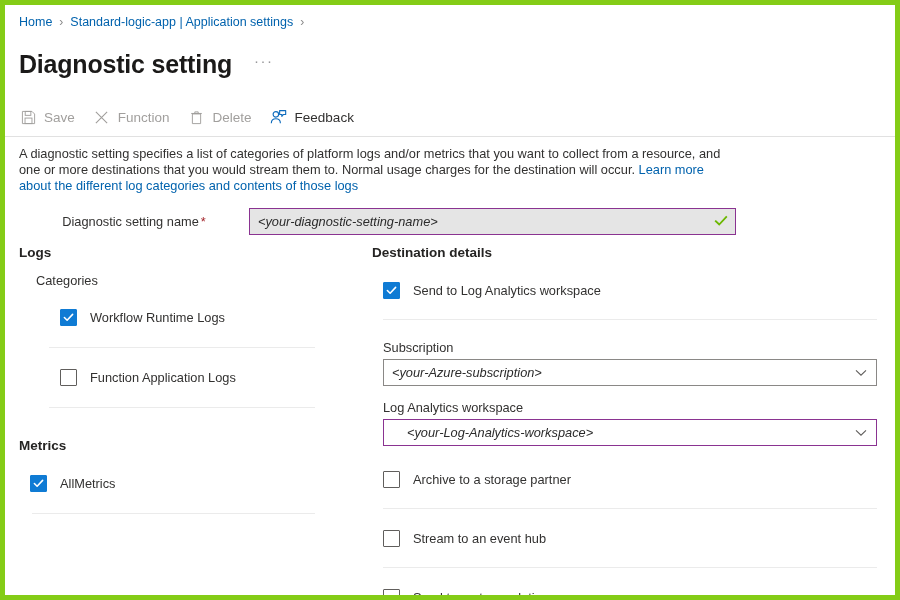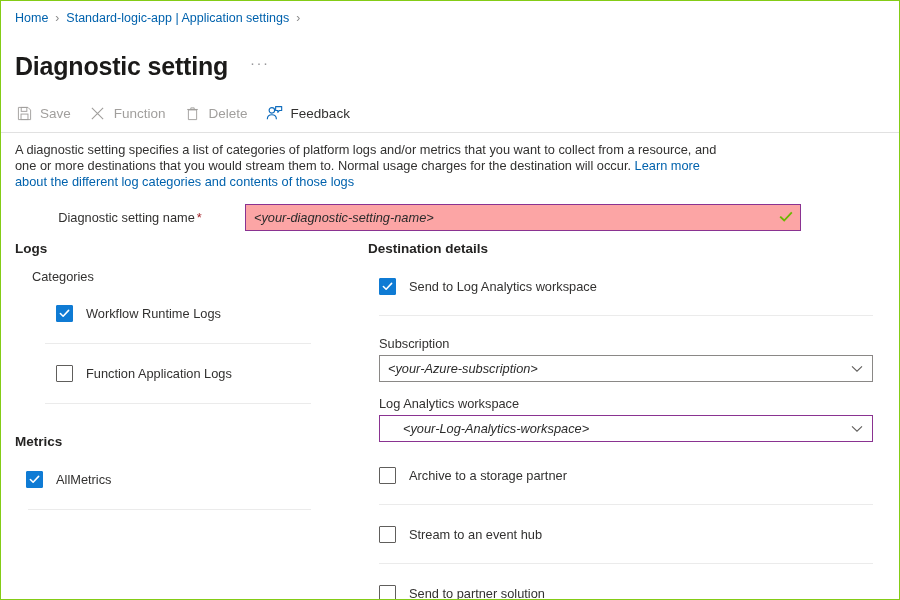--- a/index.html
+++ b/index.html
@@ -11,21 +11,21 @@
     background: #ffffff;
     font-family: "Liberation Sans", sans-serif;
     -webkit-font-smoothing: antialiased;
   }
 
   #page {
     position: relative;
     width: 900px;
     height: 600px;
     background: #ffffff;
-    border: 1px solid #84cc16;
+    border: 5px solid #84cc16;
     overflow: hidden;
   }
 
   
   .breadcrumb {
     position: absolute;
     left: 14px;
     top: 9px;
     display: flex;
     align-items: center;
@@ -40,21 +40,21 @@
   .bc-sep {
     color: #8a8a8a;
     margin: 0 7px;
     font-size: 12px;
   }
 
   
   .title-row {
     position: absolute;
     left: 14px;
-    top: 49px;
+    top: 43px;
     display: flex;
     align-items: center;
   }
   .page-title {
     font-size: 25px;
     font-weight: bold;
     color: #1b1a19;
     letter-spacing: -0.2px;
     line-height: 32px;
   }
@@ -141,24 +141,24 @@
     width: 230px;
     font-size: 12.8px;
     color: #323130;
     white-space: nowrap;
     text-align: center;
   }
   .req-star { color: #a4262c; margin-left: 2px; }
 
   .name-input-wrap {
     position: relative;
-    width: 556px;
+    width: 487px;
     height: 27px;
     border: 1px solid #8a3391;
-    background: #fca5a5;
+    background: #e5e5e5;
     display: flex;
   }
   .name-input {
     border: 0;
     outline: 0;
     width: 100%;
     height: 100%;
     padding: 0 28px 0 8px;
     font-family: "Liberation Sans", sans-serif;
     font-size: 12.8px;

